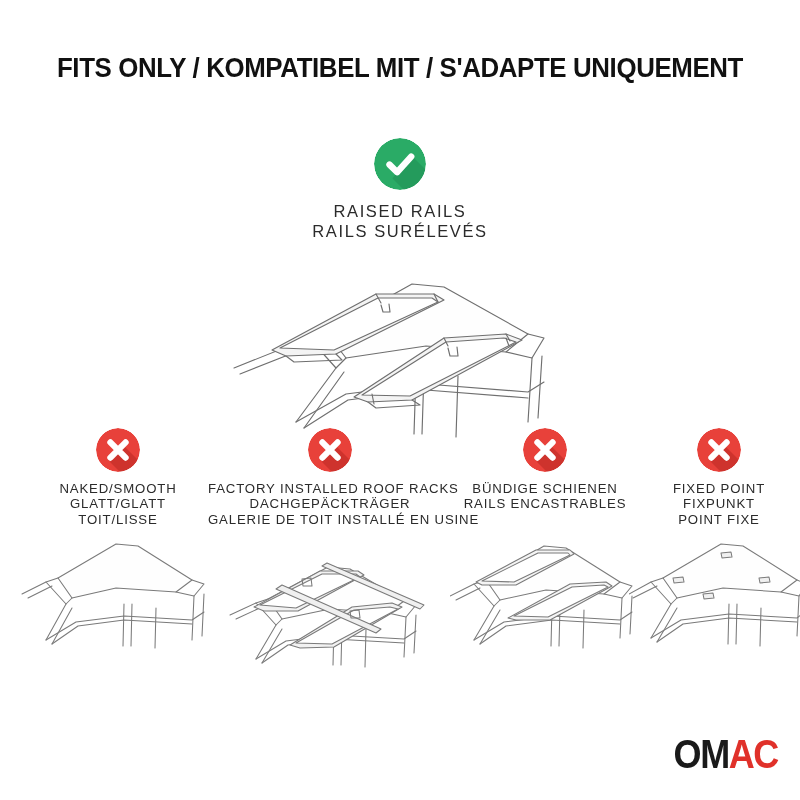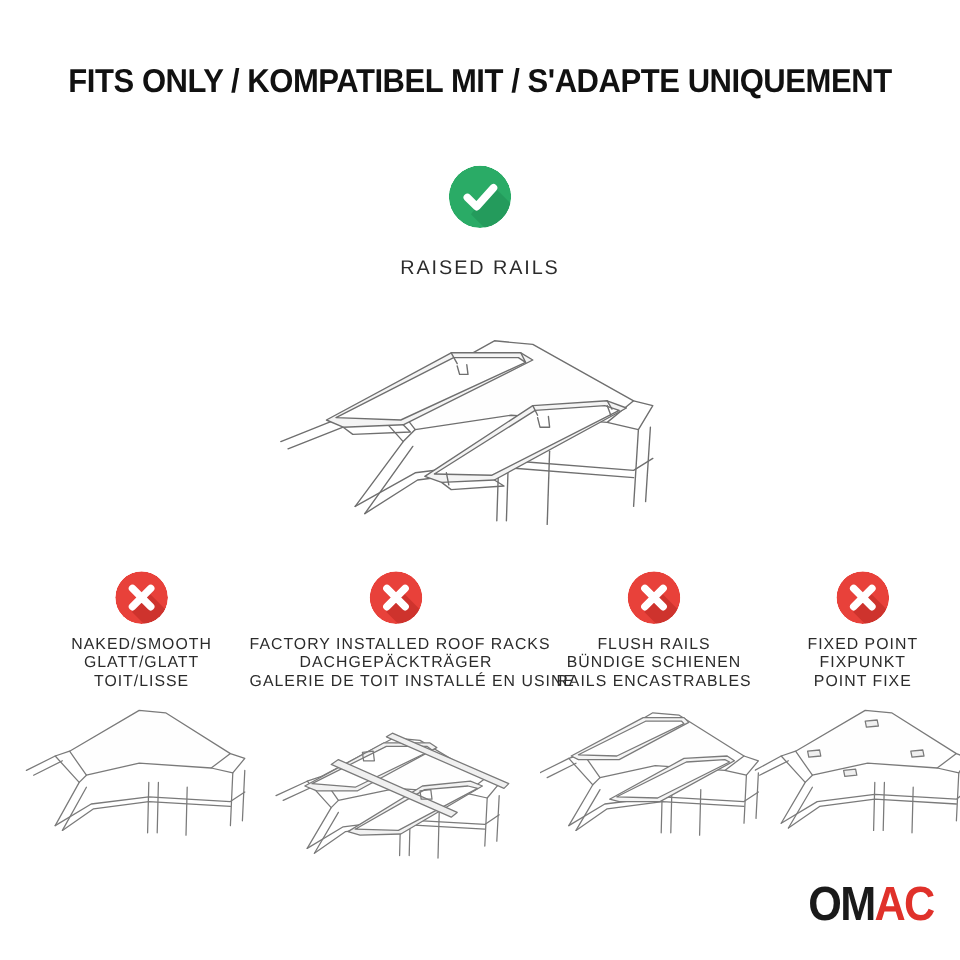--- a/index.html
+++ b/index.html
@@ -24,39 +24,39 @@
   
   .primary{position:absolute;top:138px;left:0;width:800px;text-align:center;}
 
   .badge{
     width:52px;height:52px;border-radius:50%;
     margin:0 auto;position:relative;overflow:hidden;
     display:block;
   }
   .badge svg{display:block;width:52px;height:52px;}
 
-  .labels{margin-top:24px;}
+  .labels{margin-top:12px;}
   .labels .ln{
     font-size:16.5px;
     letter-spacing:1.6px;
     line-height:19.5px;
     color:#2b2b2b;
     white-space:nowrap;
   }
 
   
   .primary-art{
     position:absolute;top:272px;left:176px;
     width:460px;height:180px;
   }
   .primary-art svg{display:block;width:100%;height:100%;}
 
   
   .options{
-    position:absolute;top:476px;left:0;width:800px;height:250px;
+    position:absolute;top:428px;left:0;width:800px;height:250px;
   }
   .opt{position:absolute;top:0;text-align:center;}
   .opt-badge{
     width:44px;height:44px;border-radius:50%;
     margin:0 auto;overflow:hidden;
   }
   .opt-badge svg{display:block;width:44px;height:44px;}
   .opt-labels{margin-top:9px;}
   .opt-labels .ln{
     font-size:13.2px;
@@ -110,20 +110,21 @@
         <g clip-path="url(#gclip)">
           <circle cx="26" cy="26" r="26" fill="#2aab66"></circle>
           <path d="M36.5 16.5 L52 32 L52 52 L30 52 L18.5 40.5 Z" fill="#1f8e53" opacity="0.55"></path>
           <path d="M15.5 26.6 L23.2 34.2 L37.2 18.6" fill="none" stroke="#ffffff" stroke-width="6.4" stroke-linecap="round" stroke-linejoin="round"></path>
         </g>
       </svg>
     </div>
 
     <div class="labels">
       <div class="ln">RAISED RAILS</div>
+      <div class="ln">RAILS SURÉLEVÉS</div>
     </div>
   </div>
 
   <div class="primary-art">
     <svg viewBox="0 0 460 180" xmlns="http://www.w3.org/2000/svg">
       <g fill="none" stroke="#6f6f6f" stroke-width="1.15" stroke-linecap="round" stroke-linejoin="round">
 
         <path d="M150 60 L236 12 L268 15 L352 62 L330 80 L250 74 L170 86 Z" fill="#fefefe"></path>
 
         <path d="M352 62 L368 66 L356 86 L330 80"></path>
@@ -257,21 +258,20 @@
               </clipPath>
             </defs>
           <g clip-path="url(#rc2)">
             <circle cx="22" cy="22" r="22" fill="#e8413a"></circle>
             <path d="M27 17 L44 34 L44 44 L24 44 L14 34 Z" fill="#b32620" opacity="0.5"></path>
             <path d="M14.4 14.4 L29.6 29.6 M29.6 14.4 L14.4 29.6" stroke="#ffffff" stroke-width="6.2" stroke-linecap="round" fill="none"></path>
           </g>
         </svg>
       </div>
       <div class="opt-labels">
-        <div class="ln">FLUSH RAILS</div>
         <div class="ln">BÜNDIGE SCHIENEN</div>
         <div class="ln">RAILS ENCASTRABLES</div>
       </div>
       <div class="opt-art">
         <svg width="190" height="120" viewBox="0 0 190 120" xmlns="http://www.w3.org/2000/svg">
           <g fill="none" stroke="#7a7a7a" stroke-width="1.05" stroke-linecap="round" stroke-linejoin="round">
             <path d="M36 48 L94 14 L116 16 L170 50 L154 62 L96 58 L50 68 Z" fill="#fefefe"></path>
             <path d="M170 50 L182 54 L172 66 L154 62"></path>
             <path d="M36 48 L24 52 L44 74 L50 68"></path>
             <path d="M24 52 L0 64 M30 56 L6 68"></path>

